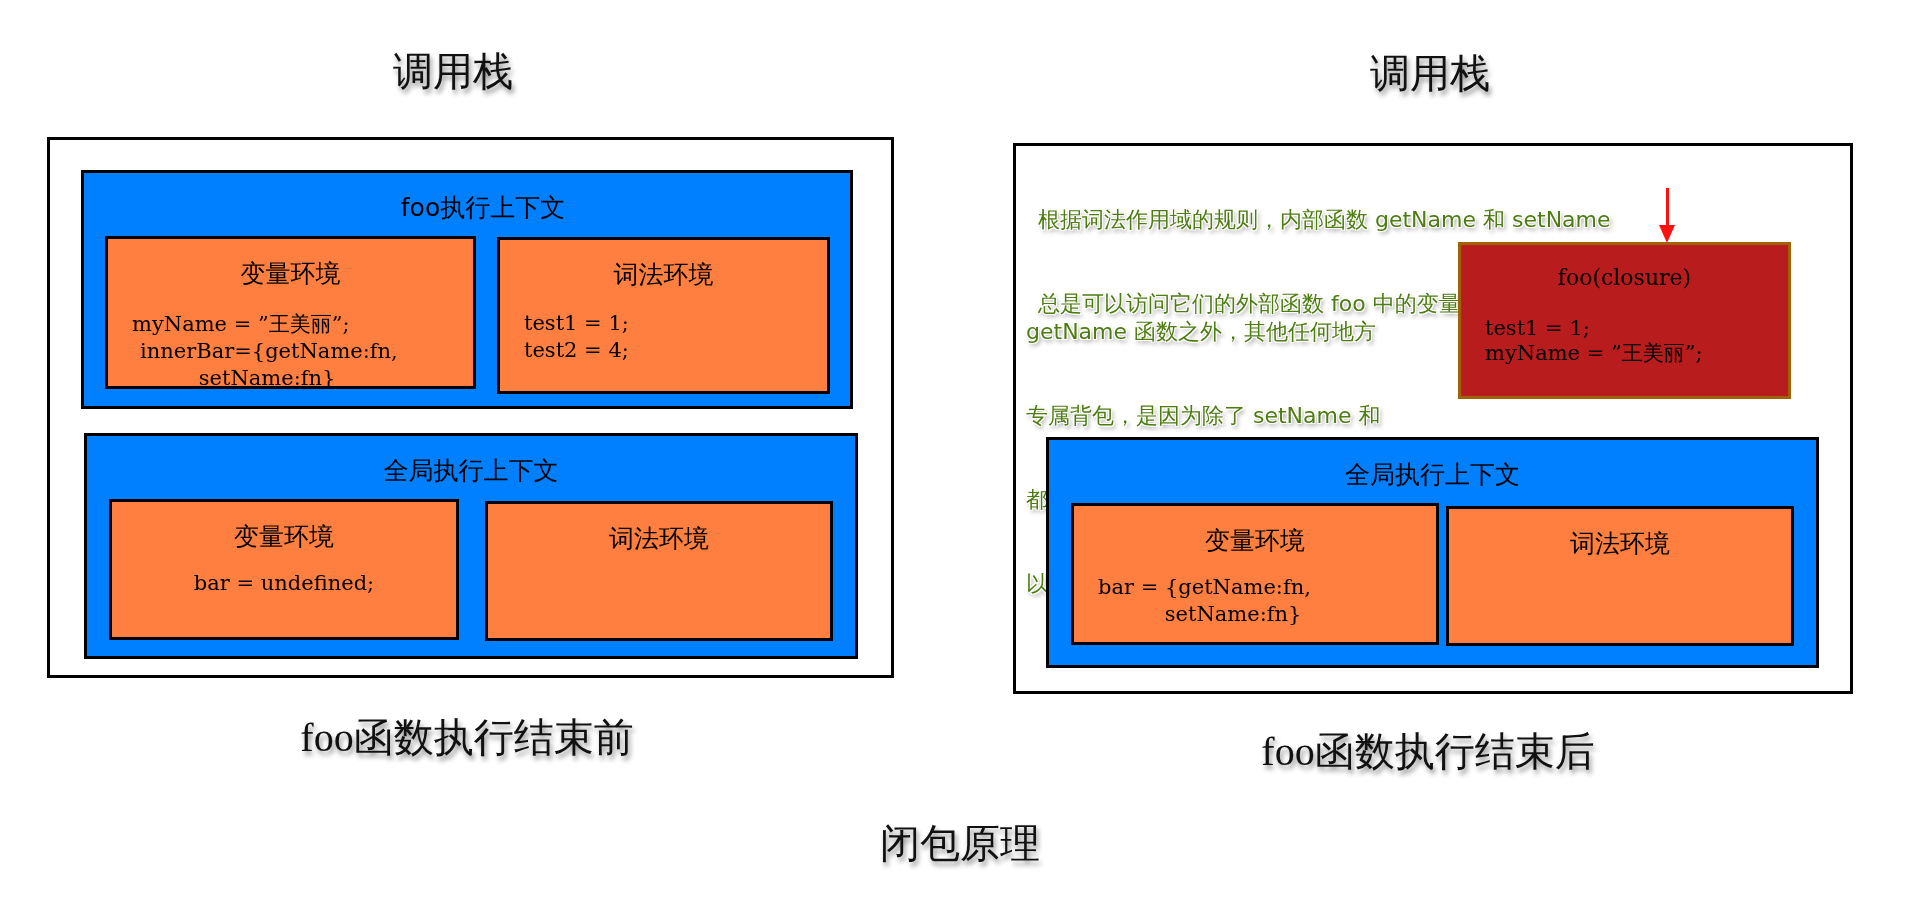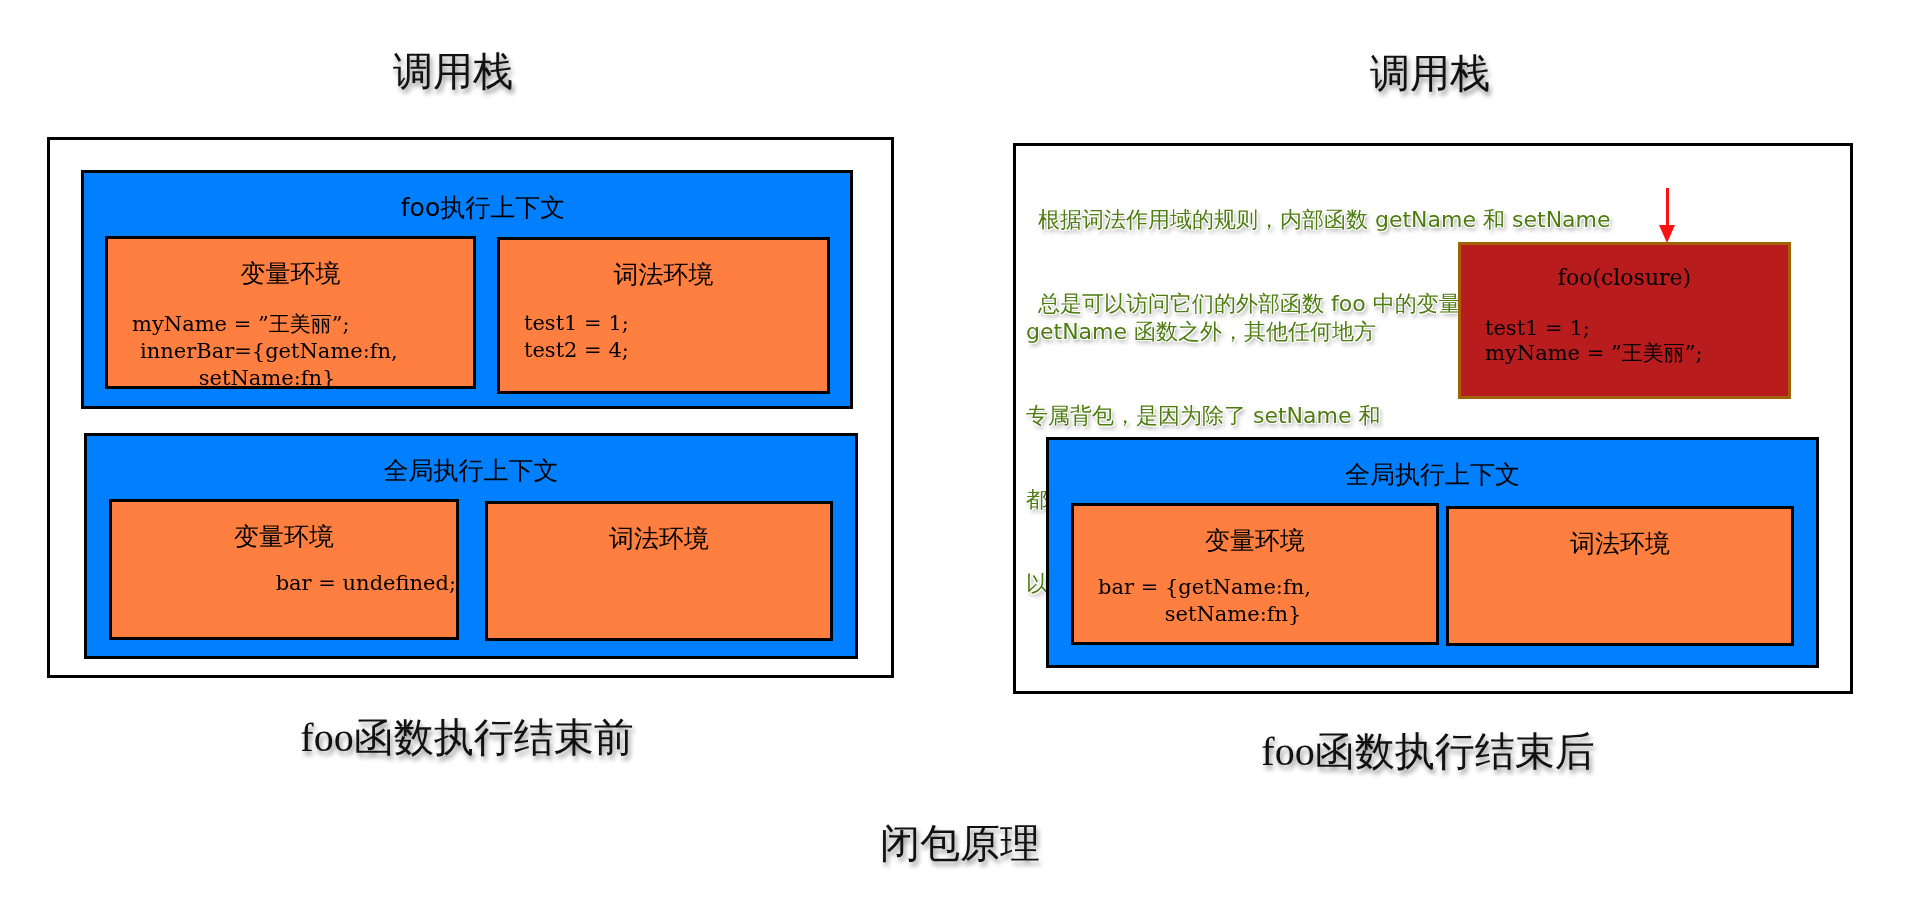--- a/index.html
+++ b/index.html
@@ -48,21 +48,21 @@
   <div class="code" style="left:24px; top:70px;">test1 = 1;</div>
   <div class="code" style="left:24px; top:97px;">test2 = 4;</div>
 </div>
 
 <div class="abs ctx" style="left:84px; top:433px; width:774px; height:226px;">
   <div class="ctx-label" style="top:18px;">全局执行上下文</div>
 </div>
 
 <div class="abs env" style="left:109px; top:499px; width:350px; height:141px;">
   <div class="env-label" style="top:18px;">变量环境</div>
-  <div class="code" style="left:0; right:0; text-align:right; top:68px;">bar = undefined;</div>
+  <div class="code" style="left:0; right:0; text-align:center; top:68px;">bar = undefined;</div>
 </div>
 
 <div class="abs env" style="left:485px; top:501px; width:348px; height:140px;">
   <div class="env-label" style="top:18px;">词法环境</div>
 </div>
 
 <div class="abs title" style="left:467px; top:710px;">foo函数执行结束前</div>
 
 <div class="abs title" style="left:1430px; top:46px;">调用栈</div>
 

